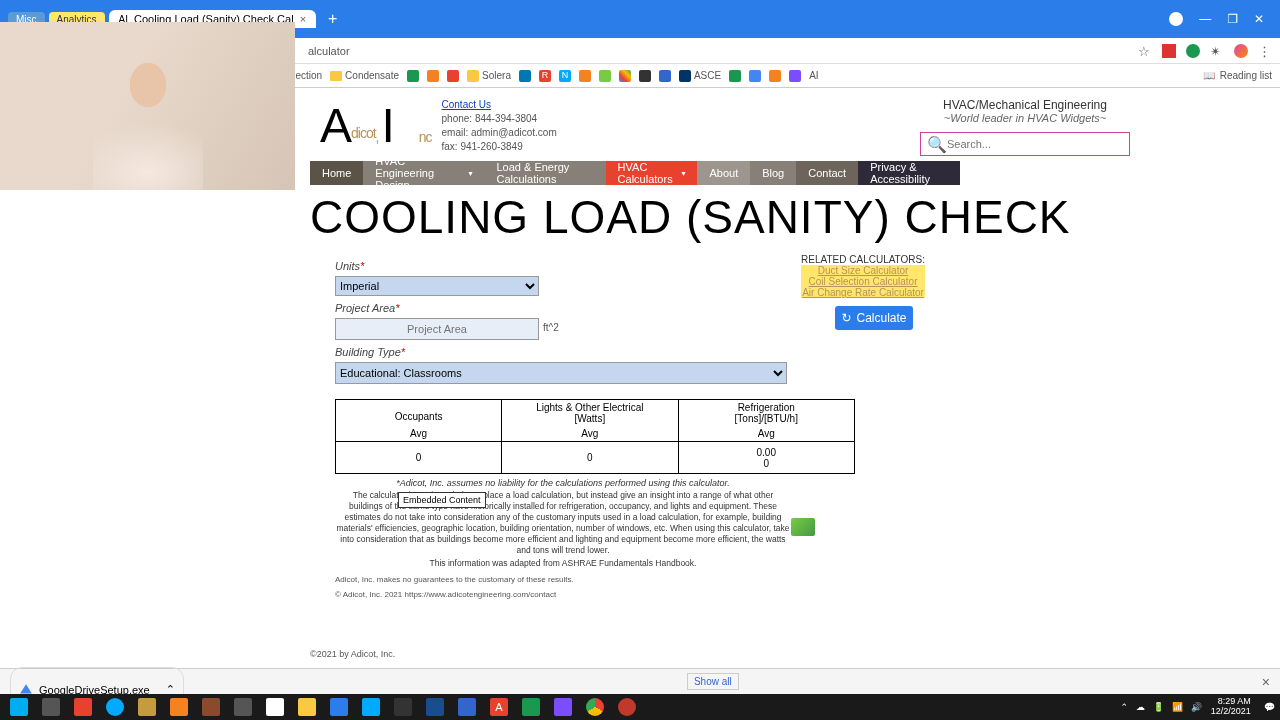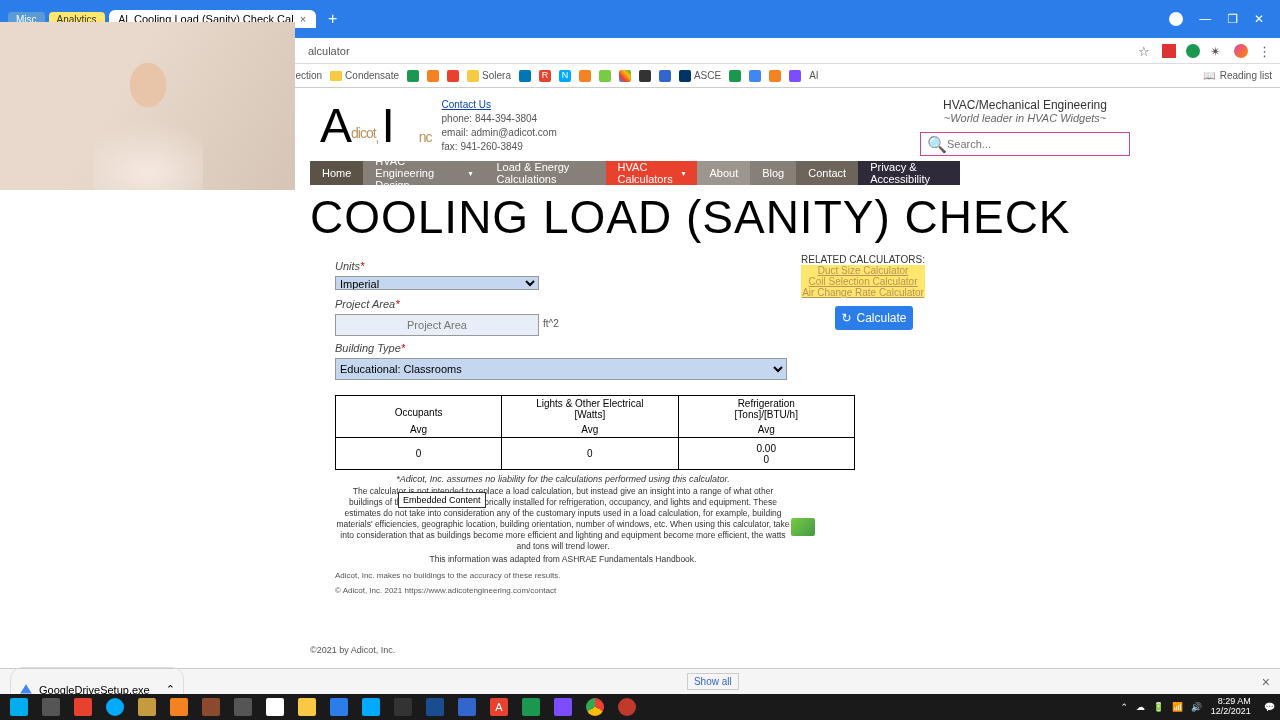--- a/index.html
+++ b/index.html
@@ -66,21 +66,21 @@
 .chev{font-size:8px;}
 
 
 .main-title { font-size: 46px; font-weight: normal; letter-spacing: 1px; margin: 5px 0 10px 310px; color: #000; font-family: Arial; }
 
 
 .calc-area { margin-left: 335px; display: flex; gap: 40px; }
 .form-col { width: 460px; }
 .form-label { font-size: 11px; color: #444; margin-top: 6px; font-style: italic; }
 .req { color: #c00; }
-.units-select { width: 204px; height: 14px; font-size: 11px; background: #c4d7ef; border: 1px solid #999; margin-top: 4px;}
+.units-select { width: 204px; height: 20px; font-size: 11px; background: #c4d7ef; border: 1px solid #999; margin-top: 4px;}
 .area-input { width: 204px; height: 22px; font-size: 11px; text-align: center; border: 1px solid #999; background:#e8eef7;margin-top:4px;}
 .unit-suffix { font-size: 10px; color: #555; margin-left: 4px; }
 .btype-select { width: 452px; height: 22px; font-size: 11px; background: #c4d7ef; border: 1px solid #999; margin-top:4px;}
 .btn-col { display: flex; flex-direction: column; gap: 14px; margin-top:14px;}
 .action-btn { background: #2b7de9; color: #fff; border: none; padding: 5px 14px; font-size: 12px; border-radius: 3px; cursor: pointer; display: flex; align-items: center; gap: 5px; width:78px;justify-content:center;}
 
 
 .related { position: absolute; right: 355px; top: 0px; text-align: center; font-size: 10px; }
 .related .hdr { color: #333; }
 .related a { color: #b8935a; background:#ffe66d;text-decoration: underline; cursor: pointer; display: block; }
@@ -296,21 +296,21 @@
   <td>0.00<br>0</td>
 </tr>
       </tbody>
     </table>
 
   <div class="tooltip-box">Embedded Content</div>
 
   <div class="disclaimer">*Adicot, Inc. assumes no liability for the calculations performed using this calculator.</div>
   <div class="long-text">The calculator is not intended to replace a load calculation, but instead give an insight into a range of what other buildings of the same type have historically installed for refrigeration, occupancy, and lights and equipment.  These estimates do not take into consideration any of the customary inputs used in a load calculation, for example, building materials' efficiencies, geographic location, building orientation, number of windows, etc.   When using this calculator, take into consideration that as buildings become more efficient and lighting and equipment become more efficient, the watts and tons will trend lower.</div>
   <div class="long-text">This information was adapted from ASHRAE Fundamentals Handbook.</div>
-  <div class="small-text">Adicot, Inc. makes no buildings to the accuracy of these results.</div>
+  <div class="small-text">Adicot, Inc. makes no guarantees to the customary of these results.</div>
   <div class="small-text">© Adicot, Inc. 2021    https://www.adicotengineering.com/contact</div>
 
   <div class="green-widget"></div>
 
   <div class="copyright-page">©2021 by Adicot, Inc.</div>
 </div>
 
 <div class="download-bar">
   <div class="download-item">
     <svg class="dl-ico" viewBox="0 0 24 24">

